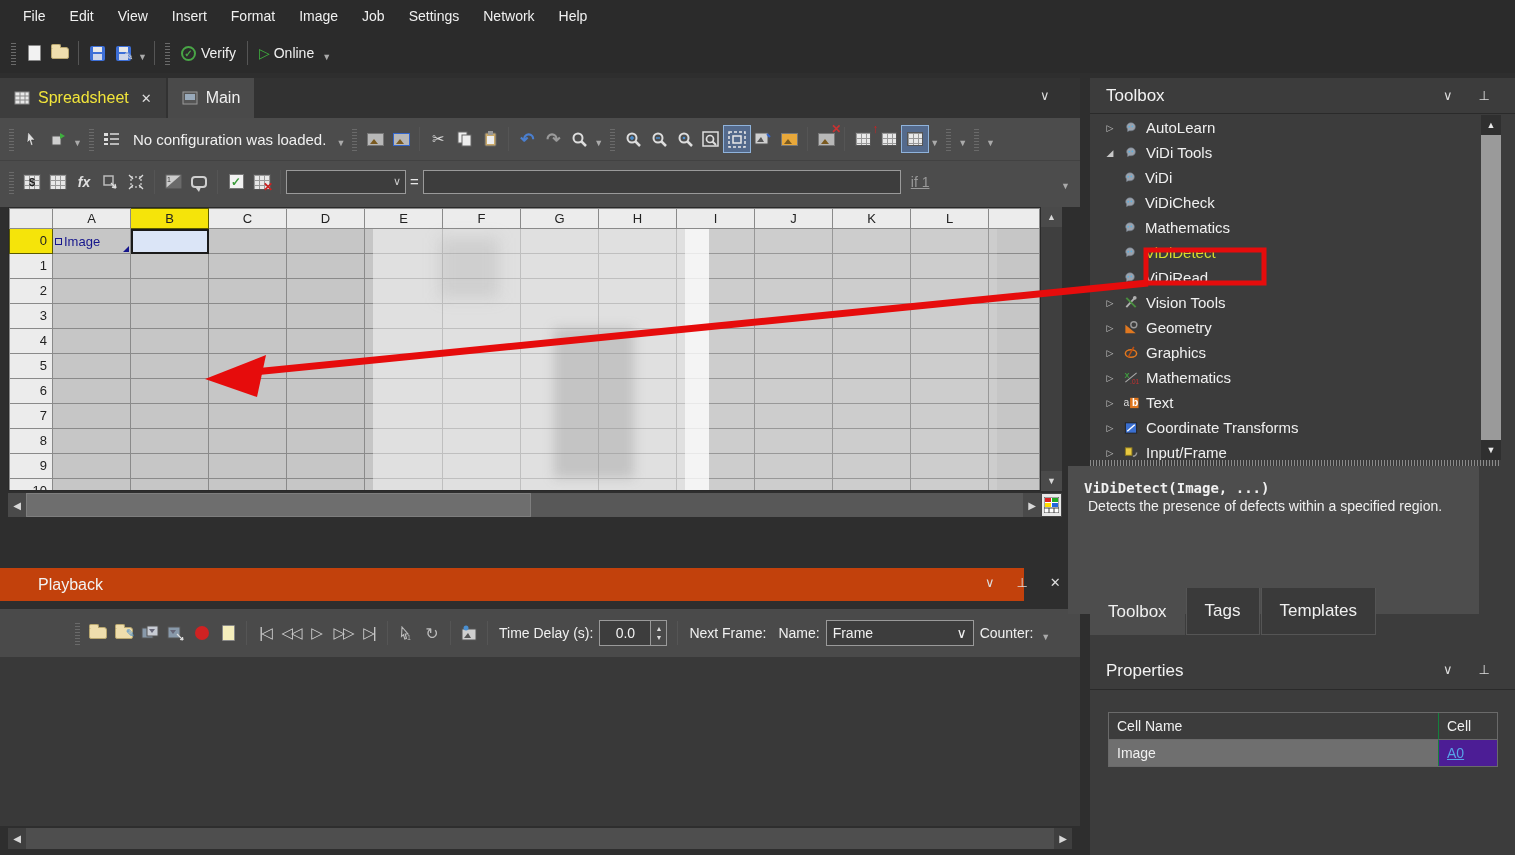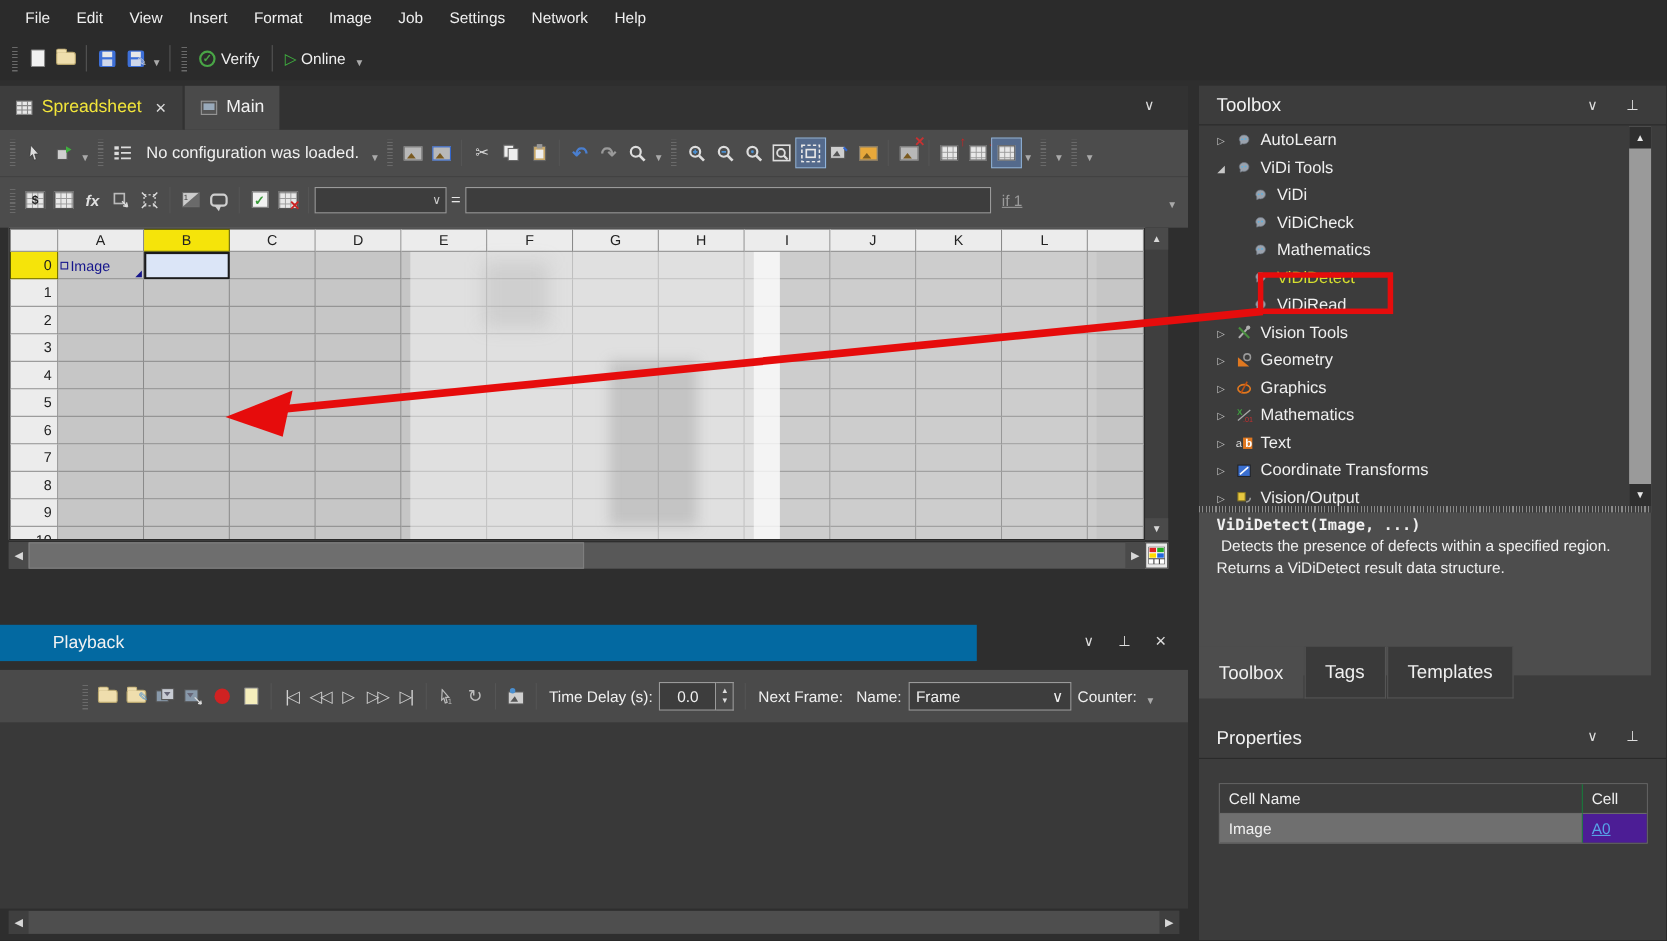--- a/index.html
+++ b/index.html
@@ -78,47 +78,47 @@
 
   
   .vscroll{left:1041px;top:207px;width:21px;height:284px;background:#3f3f3f}
   .sb-btn{width:21px;height:20px;background:#4a4a4a;color:#d8d8d8;font-size:9px;display:flex;align-items:center;justify-content:center}
   .hscroll{left:8px;top:493px;width:1033px;height:24px;background:#585858;display:flex;align-items:center}
   .hs-btn{width:18px;height:24px;background:#4a4a4a;color:#d8d8d8;font-size:10px;display:flex;align-items:center;justify-content:center;flex:none}
   .hs-thumb{margin-left:0;width:505px;height:24px;background:#6e6e6e;border:1px solid #7e7e7e}
   .cellbtn{left:1041px;top:493px;width:21px;height:24px;background:#e8e8e8;border:1px solid #444;display:flex;align-items:center;justify-content:center}
 
   
-  .pb-header{left:0;top:568px;width:888px;height:33px;background:#0369a1;display:flex;align-items:center;padding-left:48px;color:#f2f2f2;font-size:16px}
+  .pb-header{left:0;top:568px;width:1024px;height:33px;background:#c2410c;display:flex;align-items:center;padding-left:38px;color:#f2f2f2;font-size:16px}
   .pb-hicons{position:absolute;left:985px;top:575px;display:flex;gap:22px;color:#ddd;font-size:13px}
   .pb-toolbar{left:0;top:609px;width:1080px;height:48px;background:#4a4a4a;display:flex;align-items:center;padding-left:70px}
   .pb-body{left:0;top:657px;width:1080px;height:169px;background:#393939}
   .pb-scroll{left:8px;top:828px;width:1064px;height:21px;background:#4e4e4e;display:flex;align-items:center;justify-content:space-between}
   .rec{width:14px;height:14px;border-radius:50%;background:#cf2222}
   .transport{color:#cfcfcf;font-size:15px;letter-spacing:-2px}
   .spin{width:52px;height:26px;background:#3d3d3d;border:1px solid #9a9a9a;color:#f0f0f0;font-size:14px;text-align:center;line-height:24px}
   .spin-arrows{width:16px;height:26px;border:1px solid #9a9a9a;border-left:none;display:flex;flex-direction:column;align-items:center;justify-content:center;color:#ddd;font-size:7px;gap:2px;background:#4a4a4a}
   .combo{width:148px;height:26px;background:#3d3d3d;border:1px solid #9a9a9a;color:#f0f0f0;font-size:14px;display:flex;align-items:center;justify-content:space-between;padding:0 6px}
   .pb-label{color:#f0f0f0;font-size:14px;margin:0 6px}
 
   
   .rpanel{left:1090px;top:78px;width:425px;height:777px;background:#3c3c3c}
   .panel-title{color:#f2f2f2;font-size:17px}
   .ptr{position:absolute;display:flex;gap:26px;color:#ddd;font-size:13px}
   .tbx-header{left:1090px;top:78px;width:425px;height:36px;background:#3c3c3c;border-bottom:1px solid #2a2a2a;display:flex;align-items:center;padding-left:16px}
   .tree{left:1090px;top:115px;width:391px;height:345px;overflow:hidden}
   .titem{display:flex;align-items:center;height:25px;color:#f0f0f0;font-size:15px;gap:7px}
   .titem .exp{width:12px;color:#c8c8c8;font-size:9px;text-align:center;flex:none}
-  .titem.lvl1{padding-left:48px}
+  .titem.lvl1{padding-left:32px}
   .titem.lvl0{padding-left:14px}
   .titem.hl{color:var(--tree-yellow)}
   .tree-scroll{left:1481px;top:115px;width:20px;height:345px;background:#9a9a9a}
   .tsb{width:20px;height:20px;background:#2f2f2f;color:#e8e8e8;font-size:9px;display:flex;align-items:center;justify-content:center}
   .splitter{left:1090px;top:460px;width:411px;height:6px;background:repeating-linear-gradient(90deg,#8a8a8a 0 1px,#3c3c3c 1px 3px)}
-  .descbox{left:1090px;top:466px;width:411px;height:148px;background:#4d4d4d;padding:4px 14px 0 16px}
+  .descbox{left:1068px;top:466px;width:411px;height:148px;background:#4d4d4d;padding:14px 14px 0 16px}
   .sig{font-family:"DejaVu Sans Mono",monospace;font-weight:bold;color:#f0f0f0;font-size:14px}
   .descline{color:#f0f0f0;font-size:14px;line-height:20px}
   .btabs{left:1090px;top:588px;width:425px;height:47px;display:flex}
   .btab{height:47px;display:flex;align-items:center;justify-content:center;font-size:17px;color:#f0f0f0;padding:0 18px}
   .btab.active{background:#4d4d4d}
   .btab.inactive{background:#3a3a3a;border:1px solid #555;border-top:none;margin-left:1px}
   .props-header{left:1090px;top:652px;width:425px;height:38px;display:flex;align-items:center;padding-left:16px;border-bottom:1px solid #2a2a2a}
   .ptable{left:1108px;top:712px;width:390px;border:1px solid #6a6a6a}
   .prow{display:flex}
   .pcell{font-size:14px;color:#f0f0f0;padding:5px 8px;border-right:1px solid #15803d}
@@ -800,34 +800,33 @@
           <line x1="4" y1="12" x2="12" y2="5" stroke="#fff" stroke-width="1.5"></line>
         </svg>
       <span>Coordinate Transforms</span>
     </div>
     <div class="titem lvl0">
       <span class="exp">▷</span>
       <svg width="16" height="15" viewBox="0 0 16 16">
           <rect x="2" y="3" width="7" height="8" fill="#e8c840" stroke="#8a7820"></rect>
           <path d="M10 12 a4 4 0 0 0 4-4" stroke="#9a9a9a" fill="none" stroke-width="1.6"></path>
         </svg>
-      <span>Vision/Output</span>
+      <span>Input/Frame</span>
     </div>
   </div>
   <div class="abs tree-scroll">
     <div class="tsb" style="position:absolute;top:0">▲</div>
     <div class="tsb" style="position:absolute;bottom:0">▼</div>
   </div>
 
   <div class="abs splitter"></div>
 
   <div class="abs descbox">
     <div class="sig">ViDiDetect(Image, ...)</div>
     <div class="descline" style="padding-left:4px">Detects the presence of defects within a specified region.</div>
-    <div class="descline">Returns a ViDiDetect result data structure.</div>
   </div>
 
   <div class="abs btabs">
     <div class="btab active">Toolbox</div>
     <div class="btab inactive">Tags</div>
     <div class="btab inactive">Templates</div>
   </div>
 
   <div class="abs props-header">
     <span class="panel-title">Properties</span>

